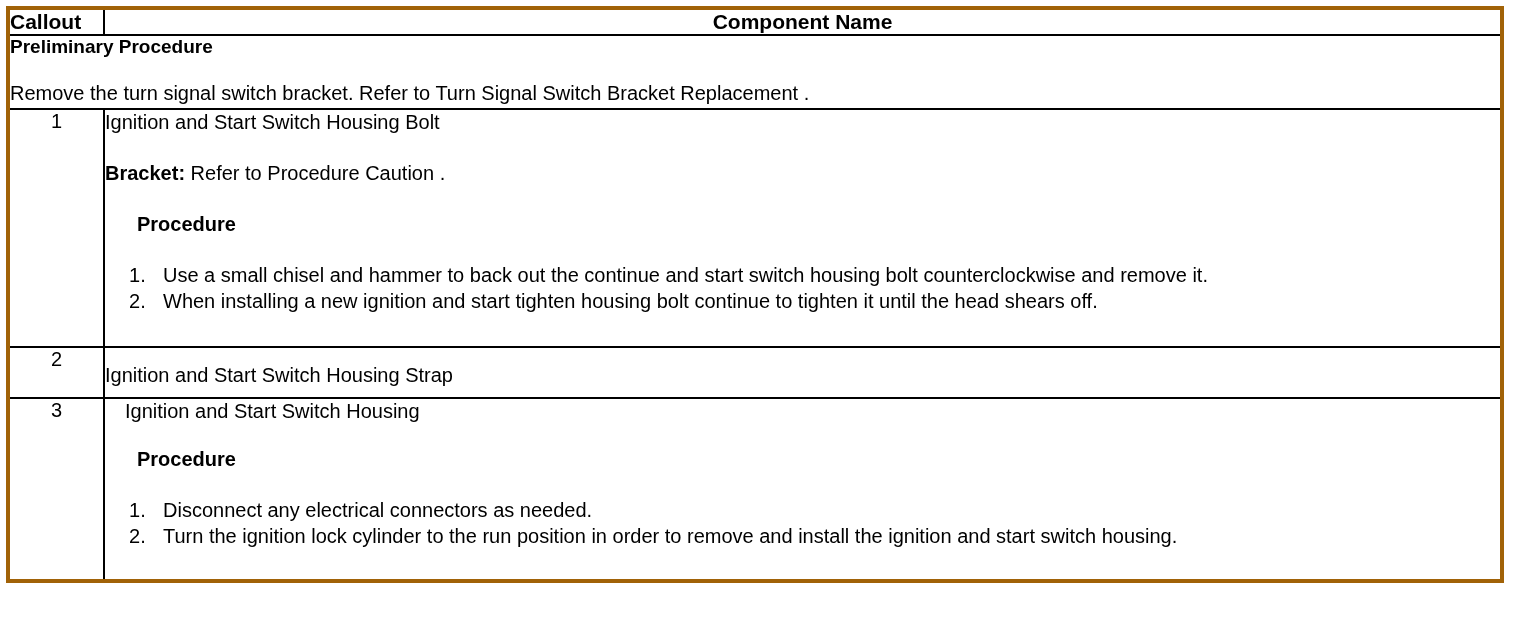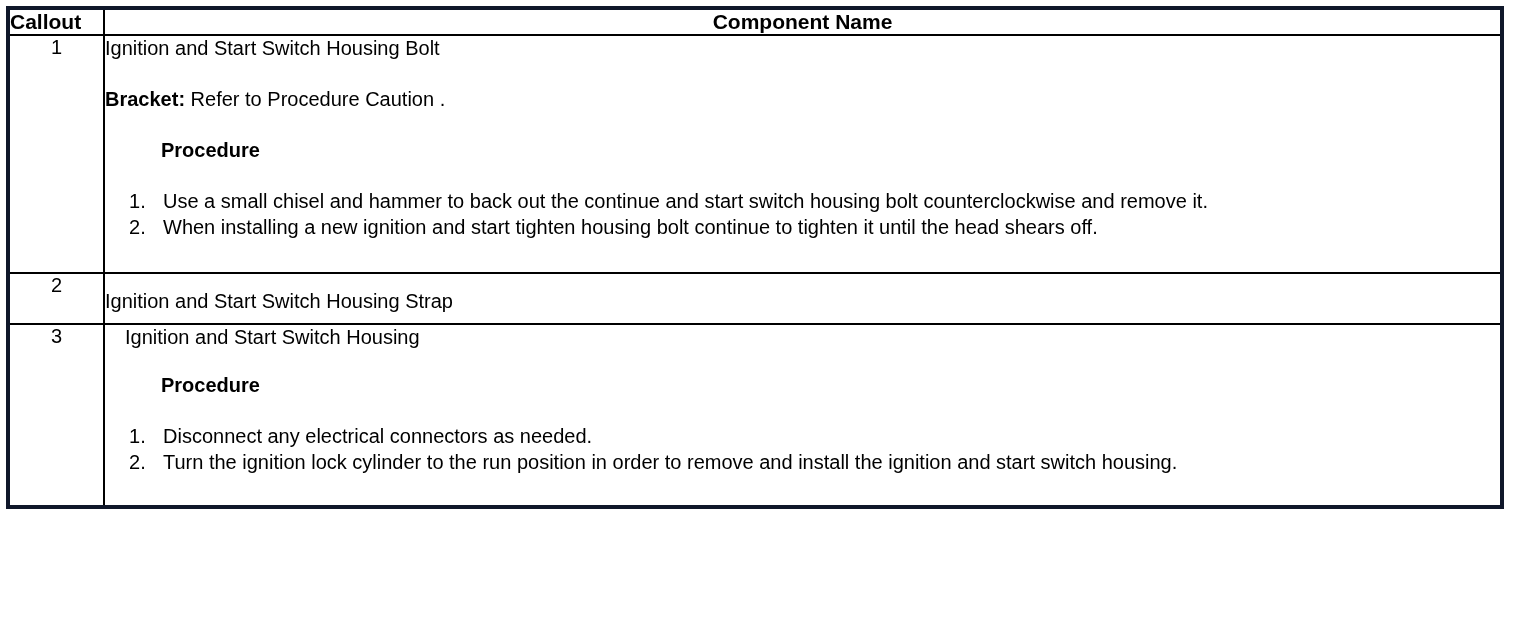--- a/index.html
+++ b/index.html
@@ -21,21 +21,21 @@
     height: 620px;
     background: #ffffff;
     box-sizing: border-box;
     padding: 6px 20px 10px 6px;
   }
 
   table.proc-table {
     width: 1494px;
     border-collapse: collapse;
     table-layout: fixed;
-    border: 4px solid #0f172a;
+    border: 4px solid #a16207;
     background: #22c55e;
   }
 
   table.proc-table td,
   table.proc-table th {
     border: 2px solid #000000;
     vertical-align: top;
     padding: 0;
     background: #ffffff;
   }
@@ -100,21 +100,21 @@
   .comp-line.gap-after-s { margin-bottom: 24px; padding-left: 20px; }
   .comp-line.tight       { margin-bottom: 0; }
 
   .caution-label { font-weight: bold; }
 
   .sub-heading {
     font-size: 20px;
     font-weight: bold;
     line-height: 1.2;
     margin: 0 0 26px 0;
-    padding-left: 56px;
+    padding-left: 32px;
   }
 
   ol.proc-list {
     margin: 0;
     padding: 0 0 0 24px;
     list-style: none;
     counter-reset: procitem;
   }
   ol.proc-list > li {
     counter-increment: procitem;
@@ -151,20 +151,26 @@
 
     <thead>
       <tr>
         <th class="th-callout">Callout</th>
         <th class="th-name">Component Name</th>
       </tr>
     </thead>
 
     <tbody>
 
+      <tr>
+        <td class="prelim-cell" colspan="2">
+          <p class="prelim-title">Preliminary Procedure</p>
+          <p class="prelim-text">Remove the turn signal switch bracket. Refer to Turn Signal Switch Bracket Replacement .</p>
+        </td>
+      </tr>
 
       <tr class="row-one">
         <td class="callout-num">1</td>
         <td class="comp-cell">
           <p class="comp-line gap-after">Ignition and Start Switch Housing Bolt</p>
           <p class="comp-line gap-after"><span class="caution-label">Bracket:</span><span> Refer to Procedure Caution .</span></p>
           <p class="sub-heading">Procedure</p>
           <ol class="proc-list">
             <li>Use a small chisel and hammer to back out the continue and start switch housing bolt counterclockwise and remove it.</li>
             <li>When installing a new ignition and start tighten housing bolt continue to tighten it until the head shears off.</li>

